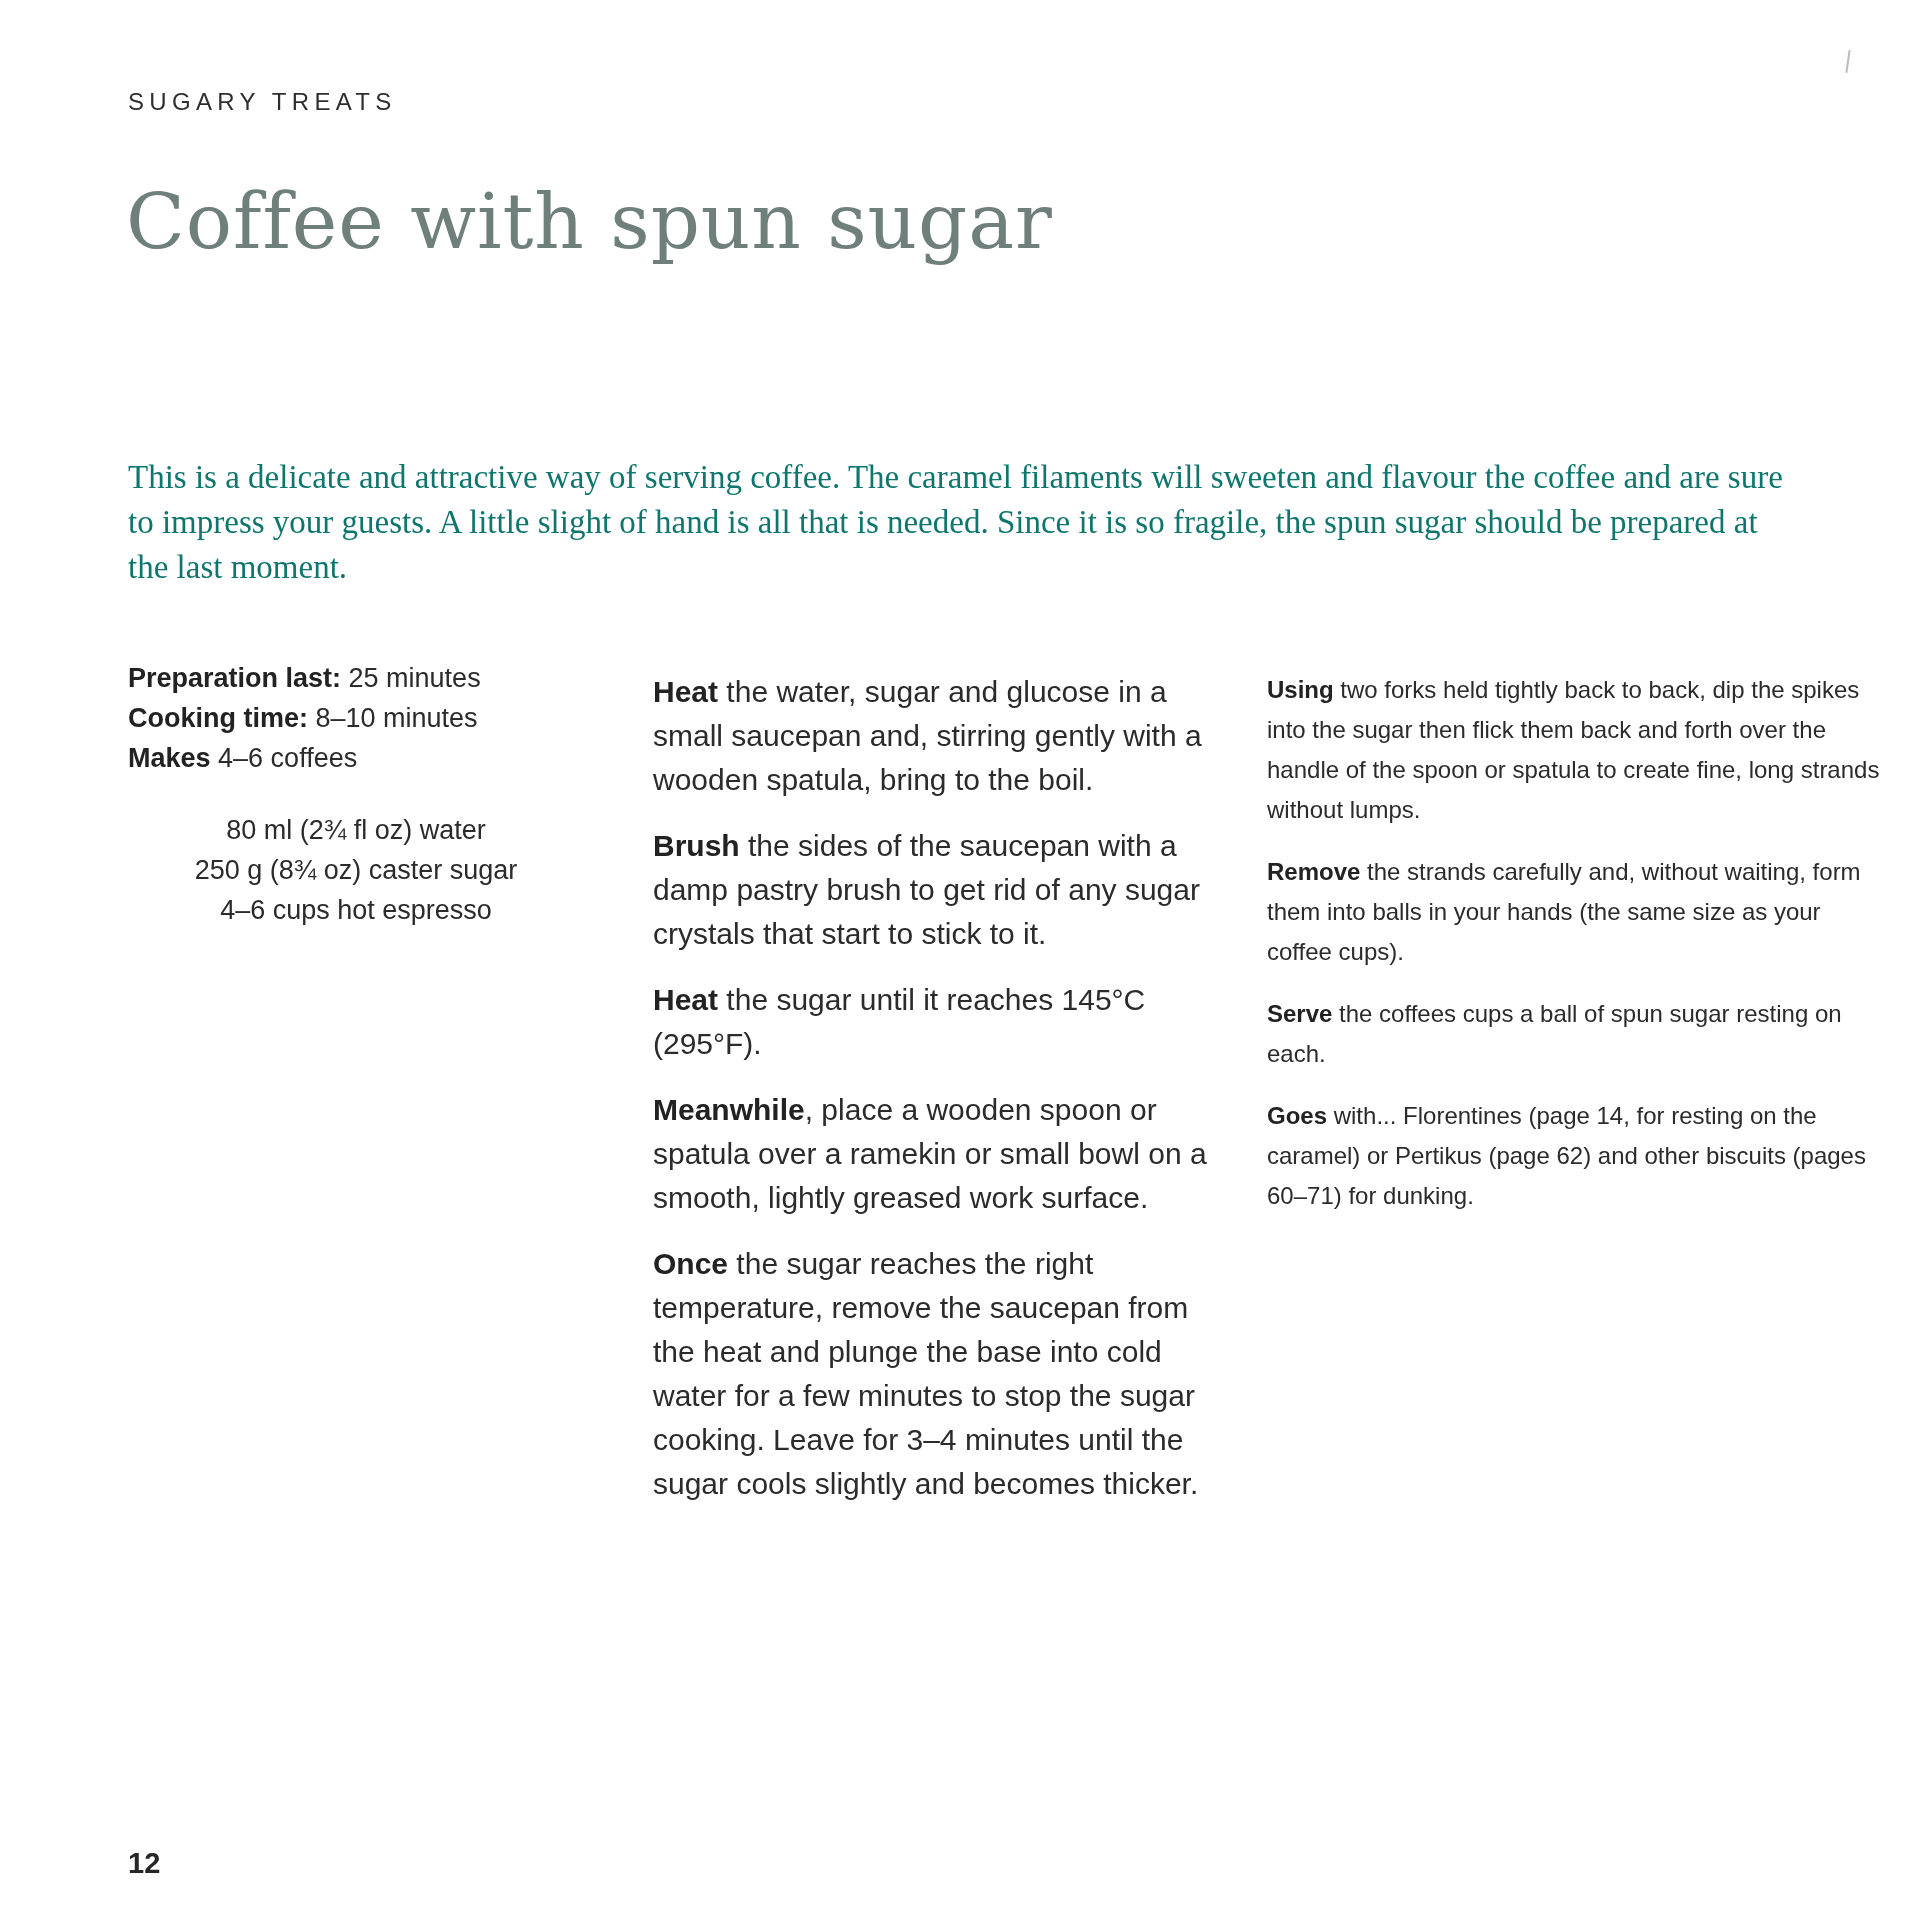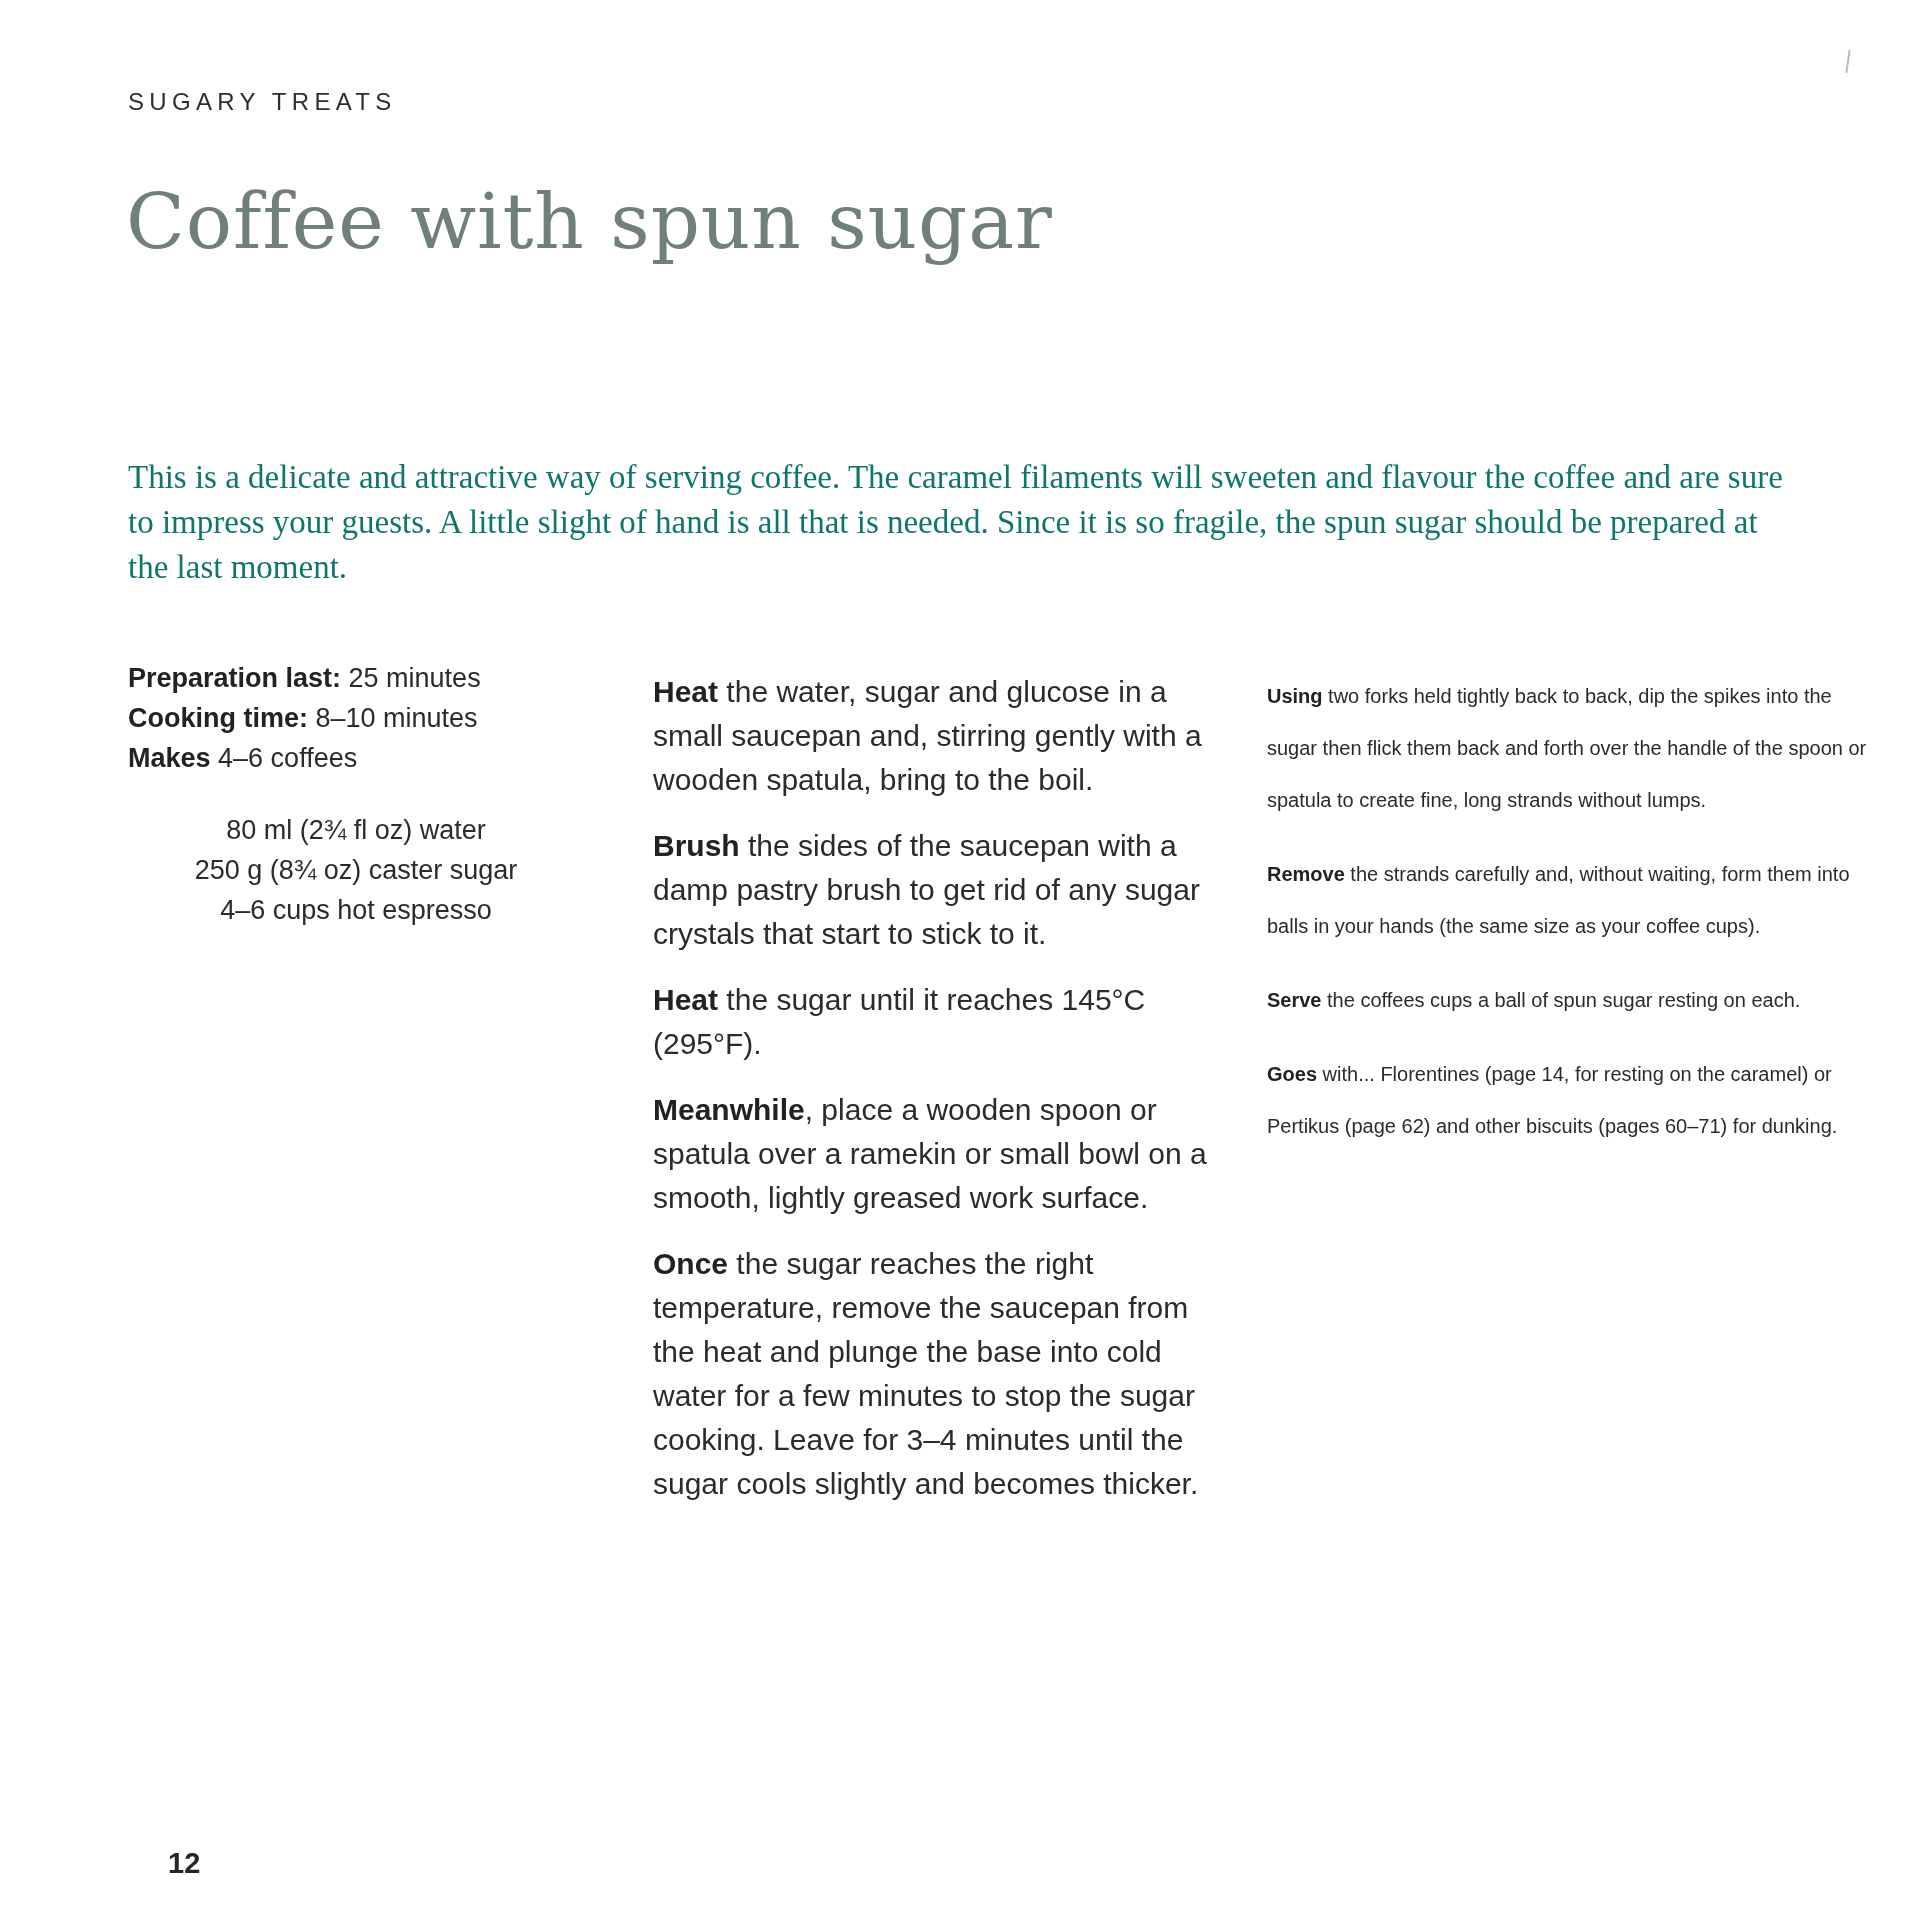--- a/index.html
+++ b/index.html
@@ -3,27 +3,27 @@
 <meta charset="utf-8">
 <style>
   html, body { margin:0; padding:0; background:#ffffff; }
   body { width:1924px; height:1931px; position:relative; overflow:hidden; color:#2b2b2b; }
   .section-label { position:absolute; left:128px; top:88px; font-family:"Liberation Sans", sans-serif; font-size:24px; letter-spacing:5.3px; color:#2e2e2e; }
   .title { position:absolute; left:125px; top:176px; font-family:"DejaVu Serif", serif; font-size:77px; font-weight:normal; color:#6f7f7b; margin:1px; letter-spacing:0.9px; white-space:nowrap; }
   .intro { position:absolute; left:128px; top:455px; width:1668px; font-family:"Liberation Serif", serif; font-size:33px; line-height:45px; color:#0f766e; margin:0; }
   .col { position:absolute; top:658px; font-family:"Liberation Sans", sans-serif; color:#2b2b2b; }
   .col-left { left:128px; width:456px; font-size:27px; line-height:40px; }
   .col-mid { left:653px; width:579px; font-size:30px; line-height:44px; }
-  .col-right { left:1267px; width:614px; font-size:20px; line-height:52px; }
+  .col-right { left:1267px; width:614px; font-size:24px; line-height:40px; }
   .meta-line { white-space:nowrap; }
   .ing-list { margin-top:32px;text-align:center; }
   .ing { white-space:nowrap; }
   .step { margin:12px 0 22px 0; }
   .step b, .meta-line b { font-weight:bold; color:#222; }
-  .page-num { position:absolute; left:128px; top:1847px; font-family:"Liberation Sans", sans-serif; font-weight:bold; font-size:29px; color:#262626;margin-left:40px; }
+  .page-num { position:absolute; left:128px; top:1847px; font-family:"Liberation Sans", sans-serif; font-weight:bold; font-size:29px; color:#262626; }
   .speck { position:absolute; left:1847px; top:50px; width:1.8px; height:23px; background:#bbbbbb; transform:rotate(8deg); }
 </style>
 </head>
 <body>
 
 <div class="section-label">SUGARY TREATS</div>
 
 <h1 class="title">Coffee with spun sugar</h1>
 
 <p class="intro">This is a delicate and attractive way of serving coffee. The caramel filaments will sweeten and flavour the coffee and are sure to impress your guests. A little slight of hand is all that is needed. Since it is so fragile, the spun sugar should be prepared at the last moment.</p>

